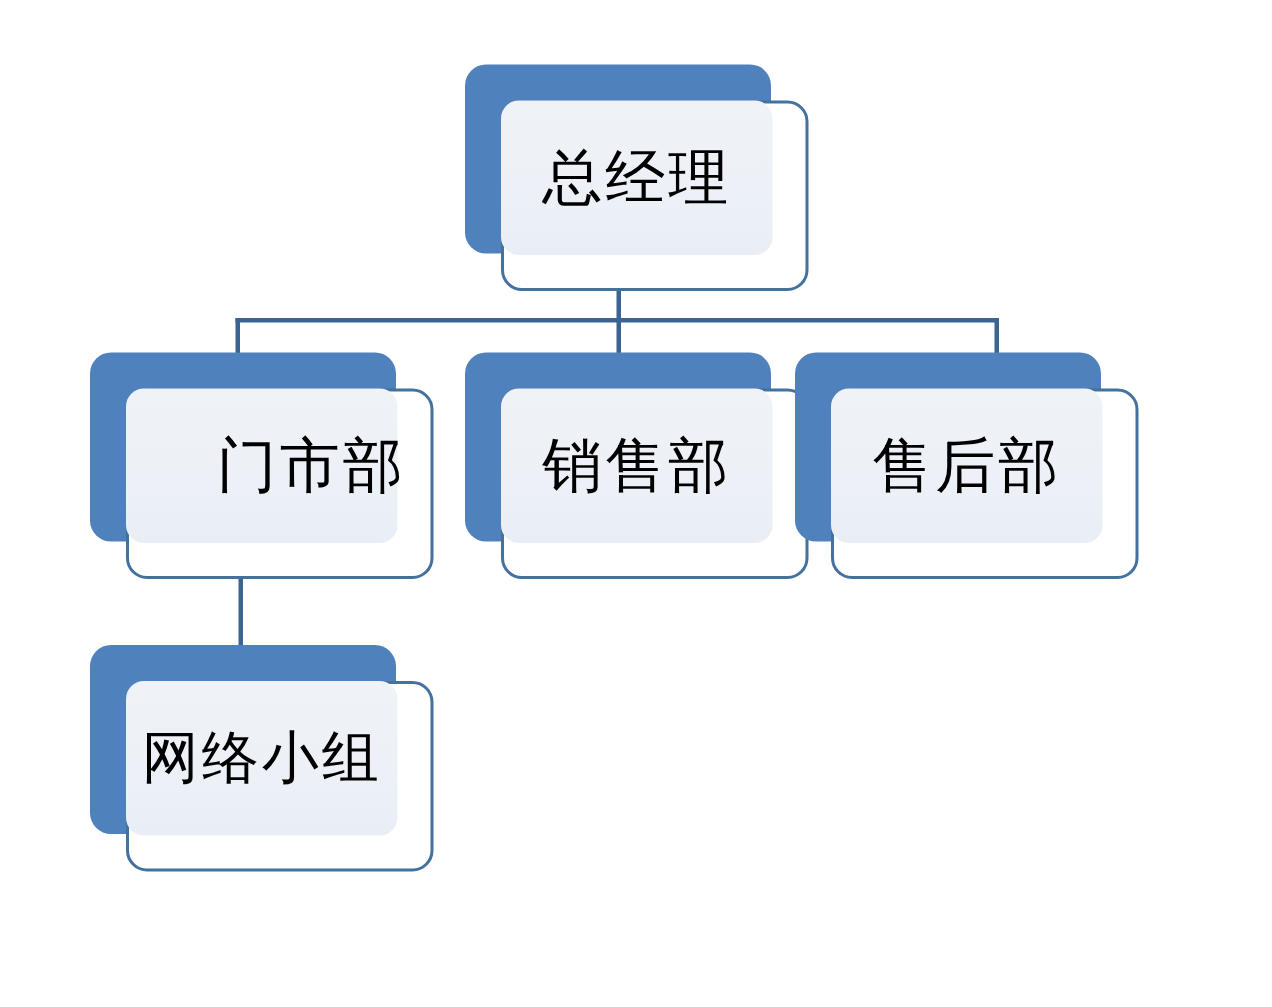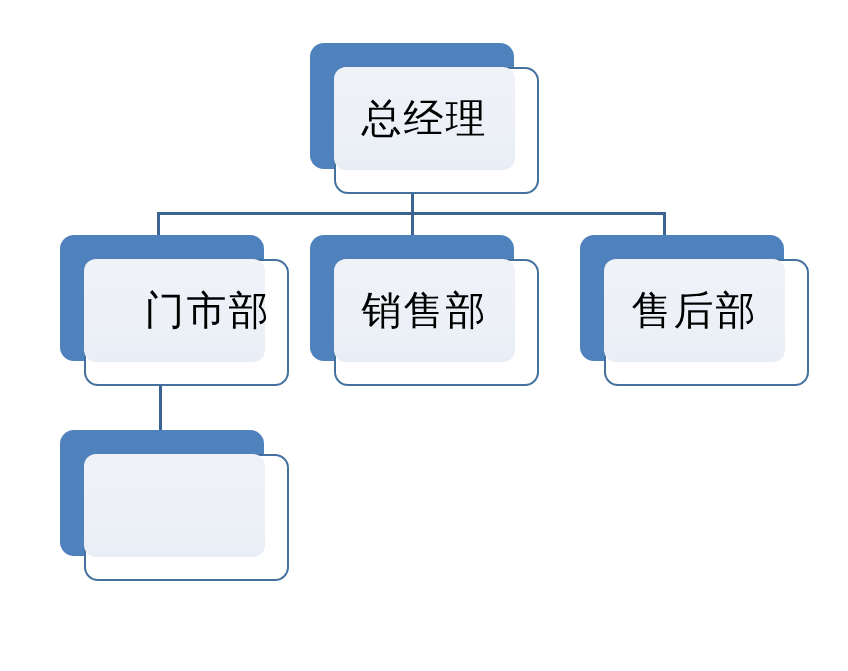--- a/index.html
+++ b/index.html
@@ -89,21 +89,21 @@
   #node-dept-1 .node-label  { left: 24px; top: 24px; width: 181px; height: 103px; margin-left: 33px; }
 
   
   #node-dept-2            { left: 310px; top: 235px; width: 229px; height: 151px; }
   #node-dept-2 .node-shadow { width: 204px; height: 126px; }
   #node-dept-2 .node-card   { left: 24px; top: 24px; width: 205px; height: 127px; }
   #node-dept-2 .node-fill   { left: 24px; top: 24px; width: 181px; height: 103px; }
   #node-dept-2 .node-label  { left: 24px; top: 24px; width: 181px; height: 103px; }
 
   
-  #node-dept-3            { left: 580px; top: 235px; width: 229px; height: 151px; }
+  #node-dept-3            { left: 530px; top: 235px; width: 229px; height: 151px; }
   #node-dept-3 .node-shadow { width: 204px; height: 126px; }
   #node-dept-3 .node-card   { left: 24px; top: 24px; width: 205px; height: 127px; }
   #node-dept-3 .node-fill   { left: 24px; top: 24px; width: 181px; height: 103px; }
   #node-dept-3 .node-label  { left: 24px; top: 24px; width: 181px; height: 103px; }
 
   
   #node-team-1            { left: 60px; top: 430px; width: 229px; height: 151px; }
   #node-team-1 .node-shadow { width: 204px; height: 126px; }
   #node-team-1 .node-card   { left: 24px; top: 24px; width: 205px; height: 127px; }
   #node-team-1 .node-fill   { left: 24px; top: 24px; width: 181px; height: 103px; }
@@ -160,15 +160,16 @@
     <div class="node-shadow"></div>
     <div class="node-card"></div>
     <div class="node-fill"></div>
     <div class="node-label">售后部</div>
   </div>
 
   <div id="node-team-1" class="node">
     <div class="node-shadow"></div>
     <div class="node-card"></div>
     <div class="node-fill"></div>
+    <div class="node-label">网络小组</div>
   </div>
 
 </div>
 
 </body></html>

